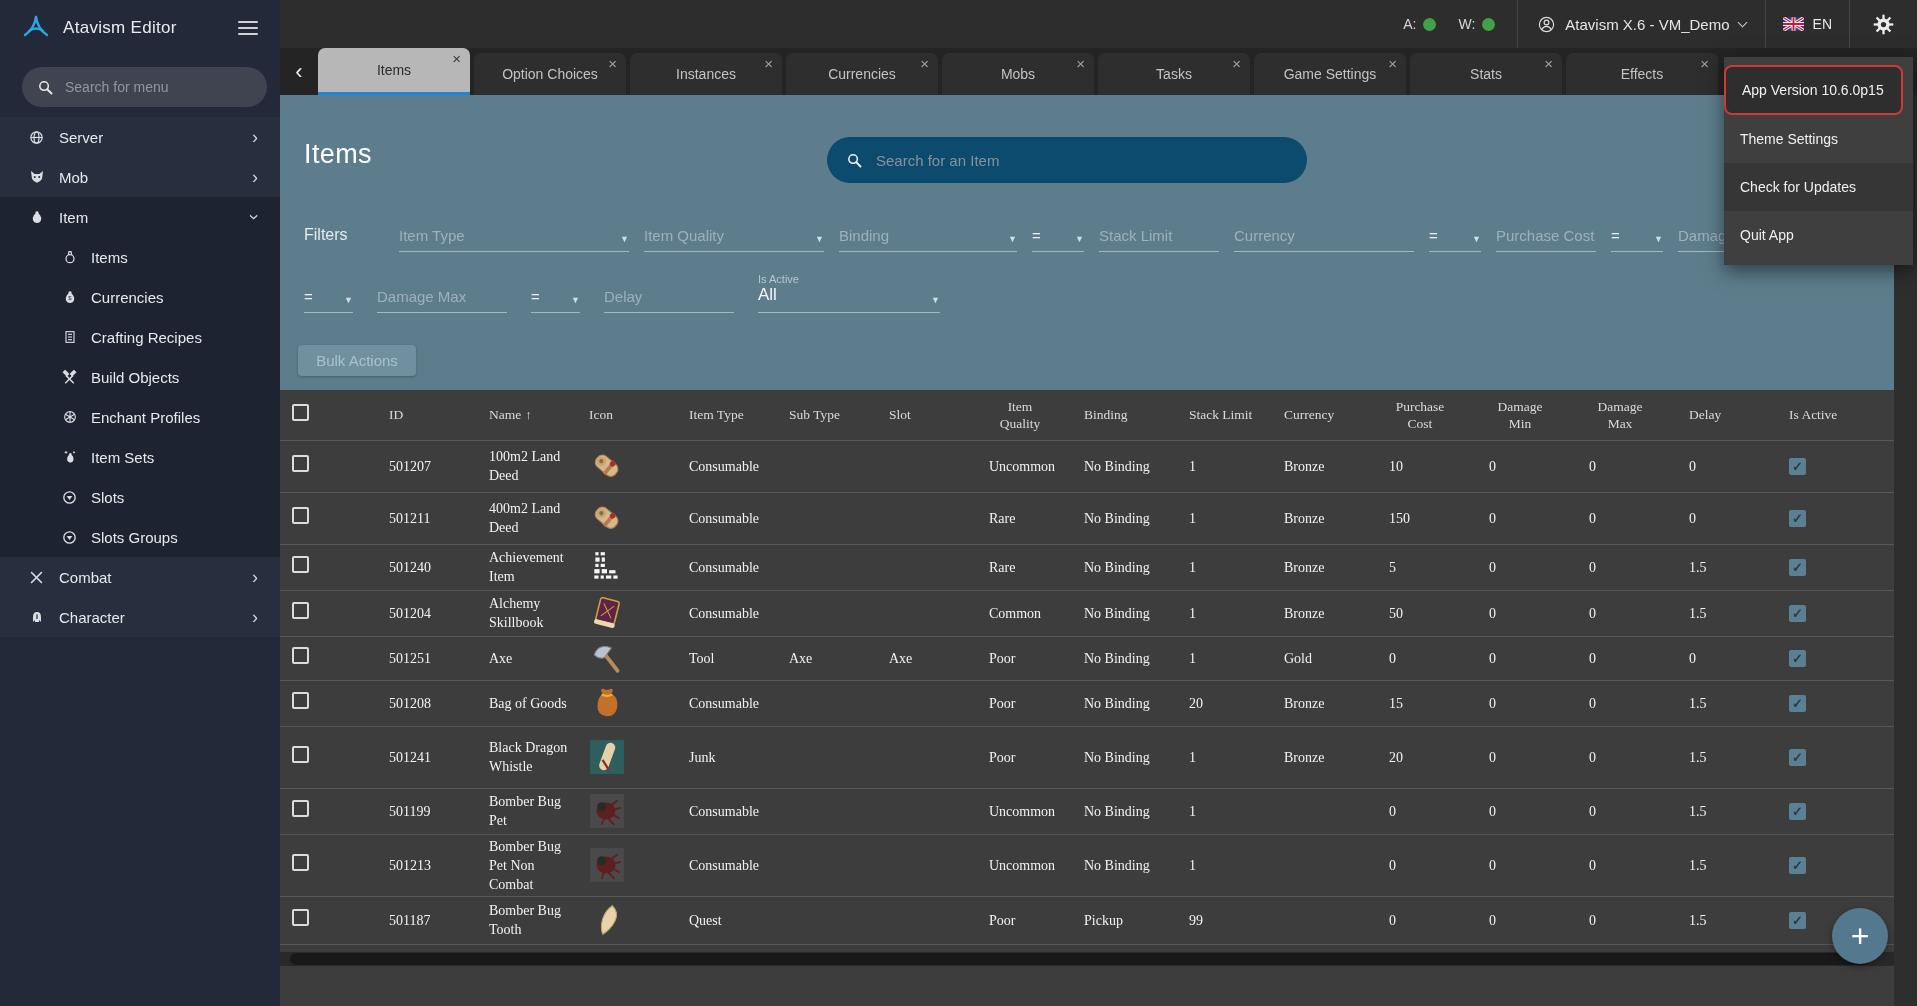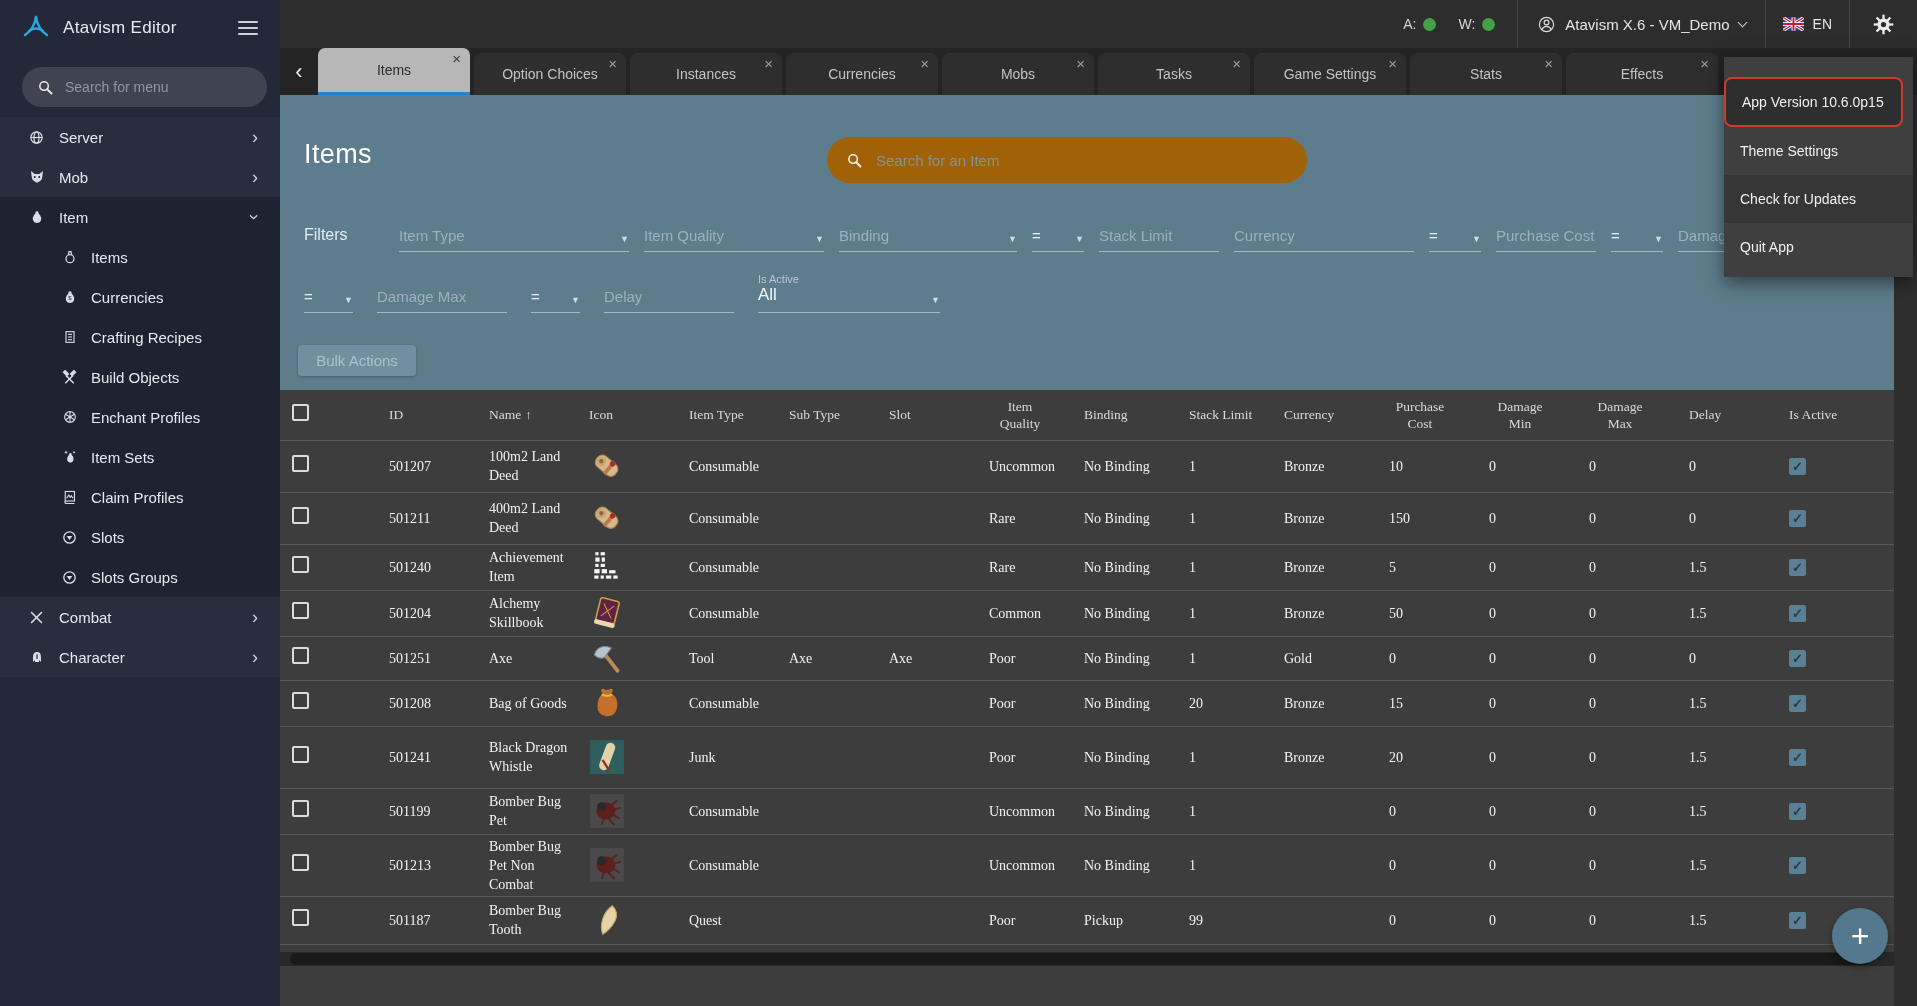--- a/index.html
+++ b/index.html
@@ -46,21 +46,21 @@
     color:#c3c3c3; font-size:14px; display:flex; align-items:center; justify-content:center; cursor:pointer; flex:none; }
   .tab .x { position:absolute; top:3px; right:9px; font-size:15px; color:#a3a3a3; line-height:1; cursor:pointer; }
   .tab.active { background:#b7b7b7; color:#2d2d2d; height:47px; border-bottom:3px solid #1d86d8; }
   .tab.active .x { color:#3c3c3c; }
 
   
   .content { position:absolute; left:280px; top:95px; width:1614px; bottom:0; background:#5d7d8c; overflow:hidden; z-index:10; }
   .right-strip { position:absolute; right:0; top:95px; width:23px; bottom:0; background:#2e2e2e; z-index:10; }
   .page-title { position:absolute; left:24px; top:44px; font-size:27px; color:#fff; font-weight:500; letter-spacing:.4px; }
   .content-search { position:absolute; left:547px; top:42px; width:480px; height:46px; border-radius:23px;
-    background:#a16207; display:flex; align-items:center; padding:0 19px; color:#e8e8e8; }
+    background:#0c4a6e; display:flex; align-items:center; padding:0 19px; color:#e8e8e8; }
   .content-search input { background:transparent; border:0; outline:0; color:#dfe3e5; font-size:15px; margin-left:13px; width:380px; }
   .content-search input::placeholder { color:#84939a; }
   .filters-label { position:absolute; left:24px; top:131px; color:#e3ecf0; font-size:16px; }
   .frow { position:absolute; display:flex; align-items:flex-end; }
   .frow1 { left:119px; top:119px; gap:15px; }
   .frow2 { left:24px; top:180px; gap:24px; }
   .ffield { height:38px; border-bottom:1px solid rgba(255,255,255,.45); display:flex; align-items:flex-end;
     justify-content:space-between; padding-bottom:7px; color:#9db1bc; font-size:15px; position:relative; flex:none; cursor:pointer; }
   .ffield .caret { font-size:9px; color:#cfdde4; margin-left:6px; }
   .ffield .eq { color:#e8f0f4; font-size:15px; }
@@ -86,21 +86,21 @@
   
   .hscroll { position:absolute; left:0; width:1614px; top:857px; height:14px; background:#292929; }
   .hscroll .thumb { position:absolute; left:10px; top:1px; width:1580px; height:12px; border-radius:6px; background:#191919; cursor:pointer; }
   .pagbar { position:absolute; left:0; right:0; top:871px; height:135px; background:#3d3d3d; color:#c9c9c9; font-size:14px; }
   .fab { position:absolute; left:1552px; top:813px; width:56px; height:56px; border-radius:50%; background:#54798e;
     color:#fff; font-size:32px; font-weight:300; display:flex; align-items:center; justify-content:center;
     box-shadow:0 3px 8px rgba(0,0,0,.35); cursor:pointer; z-index:15; }
 
   
   .appmenu { position:absolute; left:1724px; top:57px; width:189px; background:#3f3f3f; z-index:60;
-    box-shadow:0 6px 18px rgba(0,0,0,.5); padding:20px 0 6px 0; }
+    box-shadow:0 6px 18px rgba(0,0,0,.5); padding:8px 0 6px 0; }
   .appmenu .mi { height:48px; display:flex; align-items:center; padding-left:16px; color:#f0f0f0; font-size:14px; cursor:pointer; }
   .appmenu .mi.first { height:50px; background:#2e2e2e; border:2px solid #cd3a30; border-radius:8px; margin-right:10px; }
   .appmenu .mi.dark { background:#363636; }
 </style>
 </head>
 <body>
 
 <div class="sidebar">
   <div class="side-header">
     <span class="ic" style="width:28px;height:28px;display:flex;">
@@ -213,30 +213,20 @@
           <span class="lbl">Enchant Profiles</span>
         </div>
         <div class="side-row child">
           <span class="ic">
             <svg viewBox="0 0 24 24" width="16" height="16">
               <path d="M10.5 9 Q10 6 12.5 6 Q15 6 14.5 9 L16 10.5 Q18.5 14 17 17.8 Q15.5 20.5 12.5 20.5 Q9.5 20.5 8 17.8 Q6.5 14 9 10.5z" fill="currentColor"></path>
               <path d="M6 3 v4 M4 5 h4 M18 3.5 v3 M16.5 5 h3" stroke="currentColor" stroke-width="1.4"></path>
             </svg>
           </span>
           <span class="lbl">Item Sets</span>
-        </div>
-        <div class="side-row child">
-          <span class="ic">
-            <svg viewBox="0 0 24 24" width="17" height="17" fill="none" stroke="currentColor" stroke-width="1.6">
-              <rect x="6" y="3.5" width="13" height="13.5"></rect>
-              <path d="M8 13 L11 8.5 L13 11.5 L14.5 9.5 L17 13"></path>
-              <path d="M6 17 Q4.5 20.5 8.5 20.5 L19 20.5"></path>
-            </svg>
-          </span>
-          <span class="lbl">Claim Profiles</span>
         </div>
         <div class="side-row child">
           <span class="ic">
             <svg viewBox="0 0 24 24" width="17" height="17">
               <circle cx="12" cy="12" r="8" fill="none" stroke="currentColor" stroke-width="1.9"></circle>
               <path d="M8 10 L16 10 L12 15.5z" fill="currentColor"></path>
             </svg>
           </span>
           <span class="lbl">Slots</span>
         </div>

